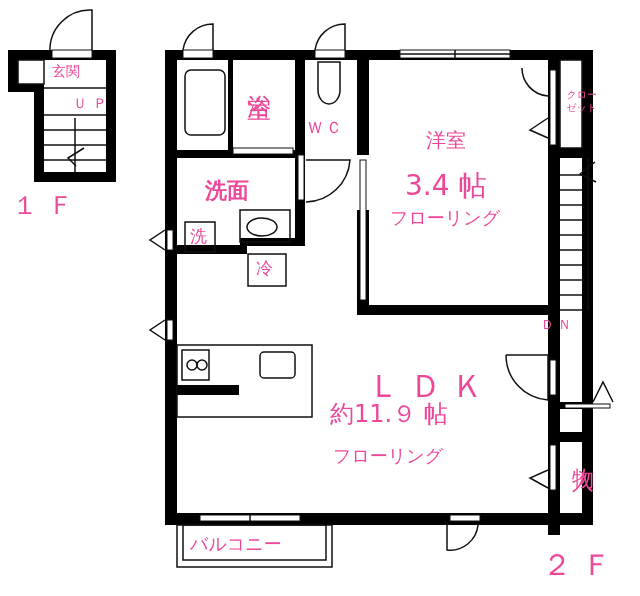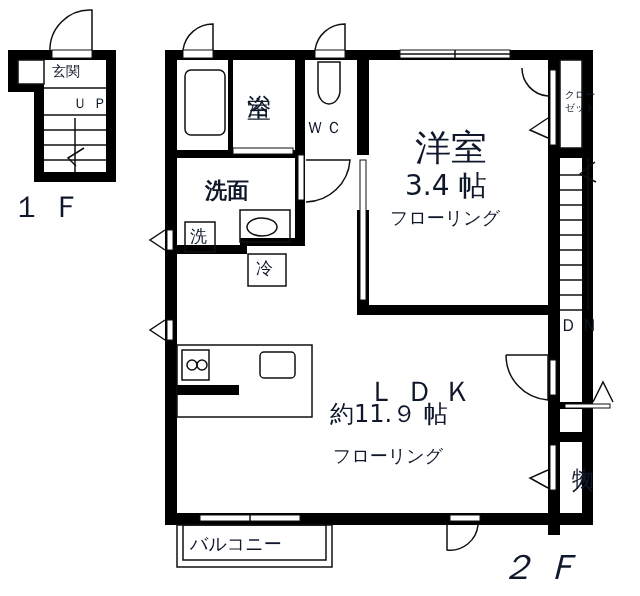--- a/index.html
+++ b/index.html
@@ -1,18 +1,18 @@
 <!DOCTYPE html>
 <html><head>
 <meta charset="utf-8">
 <style>
   html,body{margin:0;padding:0;background:#fff;}
   body{width:640px;height:596px;position:relative;overflow:hidden;font-family:"DejaVu Sans",sans-serif;}
   svg{position:absolute;left:0;top:0;}
-  .lbl{position:absolute;color:#0f172a;white-space:nowrap;line-height:1;text-align:center;}
+  .lbl{position:absolute;color:#ec4899;white-space:nowrap;line-height:1;text-align:right;}
   .xs{font-size:12px;}
   .vert{writing-mode:vertical-rl;letter-spacing:2px;}
 </style>
 </head>
 <body>
 
 <svg width="640" height="596" viewBox="0 0 640 596">
   <g fill="none" stroke="#111" stroke-width="1.5">
 
     <path d="M50 52 A40 40 0 0 1 92 10 L92 52"></path>
@@ -125,34 +125,34 @@
     <line x1="588" y1="158" x2="588" y2="310"></line>
     <path d="M595 162 L580 174 L596 182"></path>
 
     <rect x="177" y="525" width="155" height="42"></rect>
     <rect x="183" y="525" width="143" height="35"></rect>
   </g>
 </svg>
 
 <div class="lbl xs" style="left:52px;top:64px;font-size:14px;">玄関</div>
 <div class="lbl" style="left:73px;top:96px;font-size:14px;letter-spacing:6px;">ＵＰ</div>
-<div class="lbl" style="left:12px;top:192px;font-size:30px;letter-spacing:10px;">１Ｆ</div>
+<div class="lbl" style="left:12px;top:192px;font-size:26px;letter-spacing:10px;">１Ｆ</div>
 
 <div class="lbl vert" style="left:247px;top:75px;font-size:24px;">浴室</div>
 <div class="lbl" style="left:307px;top:120px;font-size:16px;letter-spacing:3px;">ＷＣ</div>
 <div class="lbl" style="left:205px;top:180px;font-size:22px;font-weight:bold;">洗面</div>
 <div class="lbl" style="left:190px;top:228px;font-size:17px;">洗</div>
 <div class="lbl" style="left:256px;top:260px;font-size:17px;">冷</div>
 
-<div class="lbl" style="left:415px;top:130px;font-size:36px;">洋室</div>
+<div class="lbl" style="left:426px;top:130px;font-size:20px;">洋室</div>
 <div class="lbl" style="left:405px;top:172px;font-size:28px;">3.4 帖</div>
 <div class="lbl" style="left:390px;top:209px;font-size:18px;">フローリング</div>
 
 <div class="lbl" style="left:563px;top:88px;font-size:10px;width:34px;white-space:normal;line-height:1.3;">クローゼット</div>
-<div class="lbl" style="left:560px;top:318px;font-size:17px;letter-spacing:4px;font-family:Liberation Mono, monospace;">ＤＮ</div>
+<div class="lbl" style="left:541px;top:318px;font-size:13px;letter-spacing:4px;">ＤＮ</div>
 
-<div class="lbl" style="left:368px;top:378px;font-size:28px;letter-spacing:10px;">ＬＤＫ</div>
+<div class="lbl" style="left:368px;top:370px;font-size:32px;letter-spacing:10px;">ＬＤＫ</div>
 <div class="lbl" style="left:330px;top:402px;font-size:24px;">約11.９ 帖</div>
 <div class="lbl" style="left:333px;top:447px;font-size:18px;">フローリング</div>
 
 <div class="lbl vert" style="left:572px;top:450px;font-size:22px;">物入</div>
 <div class="lbl" style="left:190px;top:535px;font-size:18px;">バルコニー</div>
-<div class="lbl" style="left:500px;top:550px;font-size:35px;letter-spacing:10px;font-style:italic;">２Ｆ</div>
+<div class="lbl" style="left:542px;top:550px;font-size:30px;letter-spacing:10px;">２Ｆ</div>
 
 </body></html>

